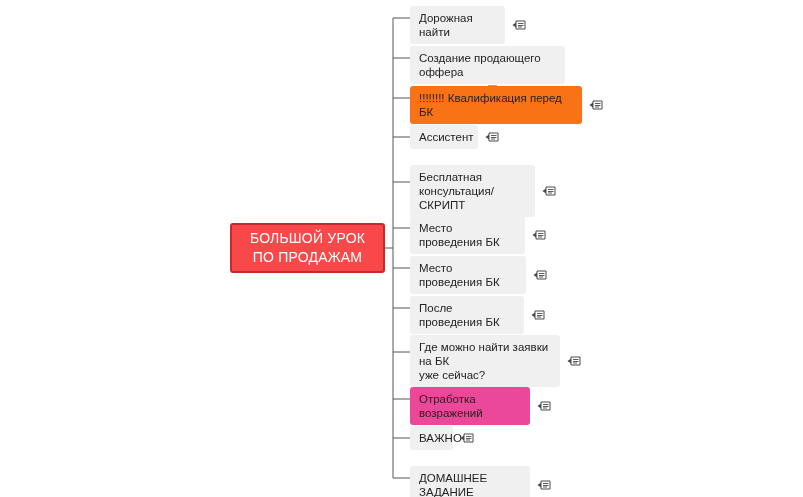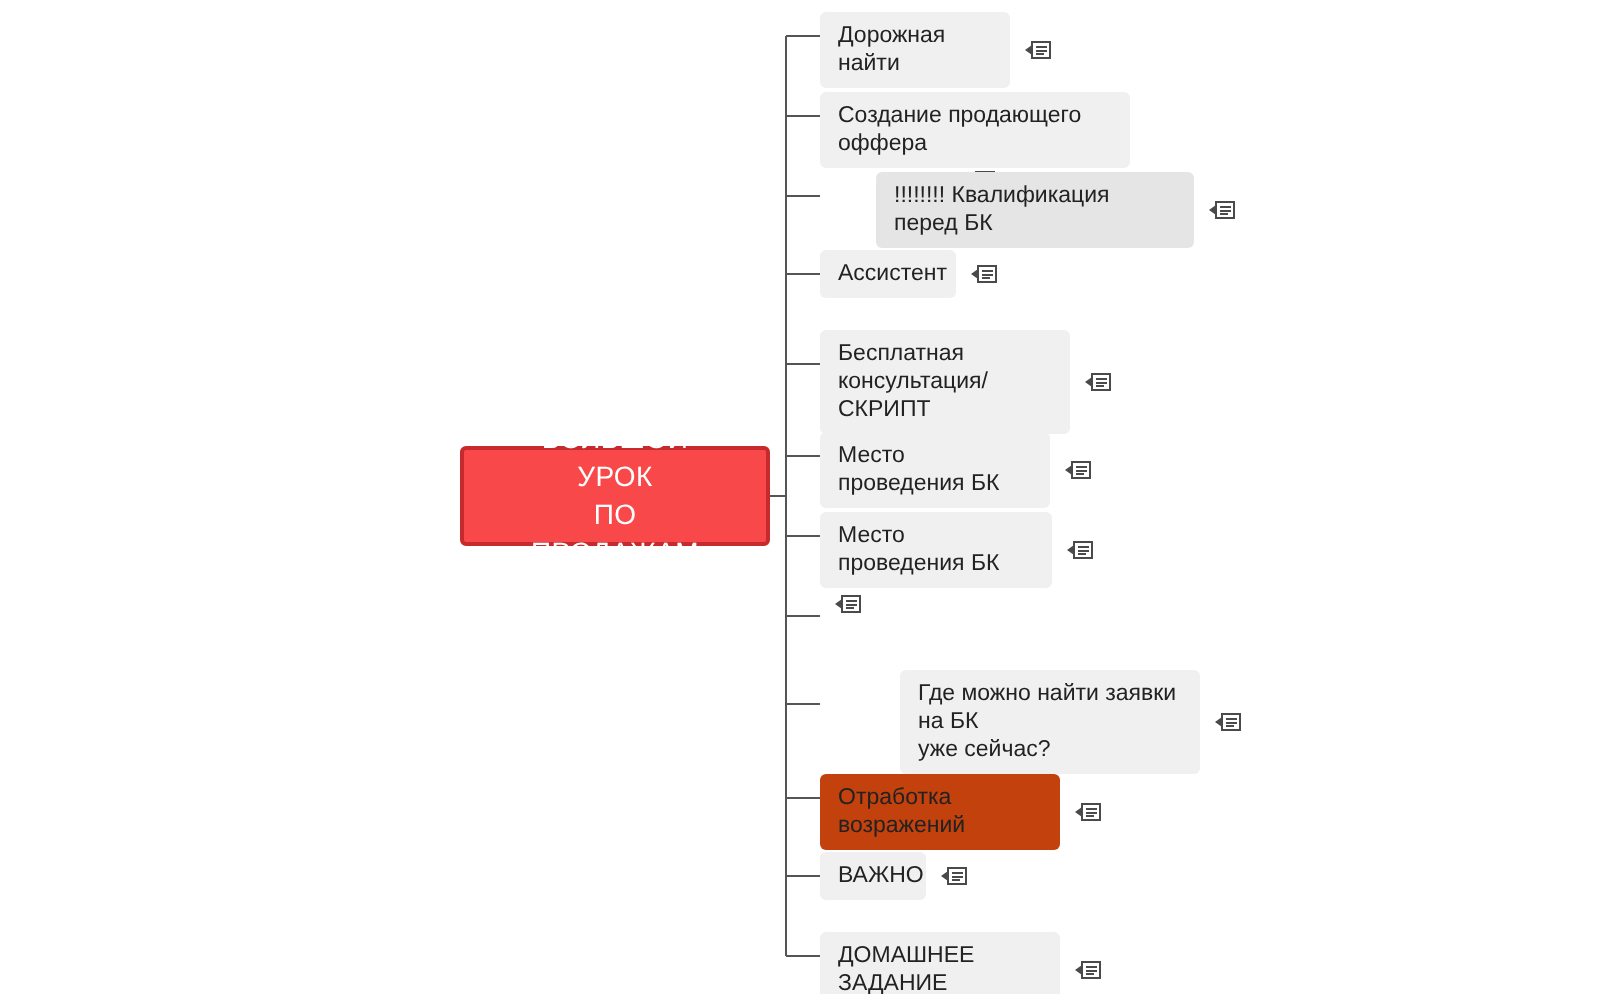--- a/index.html
+++ b/index.html
@@ -31,21 +31,21 @@
   }
   .root-node {
     position: absolute;
     background: #f9484a;
     color: #ffffff;
     border: 2px solid #c62a2c;
     border-radius: 3px;
     text-align: center;
     font-size: 14px;
     line-height: 19px;
-    padding: 9px 26px;
+    padding: 9px 7px;
     box-sizing: border-box;
     white-space: pre-line;
     letter-spacing: 0.2px;
   }
   .branch {
     position: absolute;
     display: flex;
     align-items: center;
   }
   .branch-label {
@@ -106,21 +106,21 @@
         <div class="branch-label" style="width: 155px; min-height: 24px; background: rgb(240, 240, 240); color: rgb(34, 34, 34);">Создание продающего оффера</div>
         <span class="note-icon">
           <svg width="14" height="12" viewBox="0 0 14 12">
             <path d="M4 2 L13 2 L13 10 L4 10 Z" fill="none" stroke="#4a4a4a" stroke-width="1"></path>
             <path d="M0.5 6 L4 3.5 L4 8.5 Z" fill="#4a4a4a"></path>
             <path d="M6 4.5 L11.5 4.5 M6 6.5 L11.5 6.5 M6 8 L10 8" stroke="#4a4a4a" stroke-width="0.9"></path>
           </svg>
         </span>
       </div>
       <div class="branch" style="left: 410px; top: 86px;">
-        <div class="branch-label" style="width: 159px; min-height: 24px; background: #e5e5e5; color: rgb(34, 34, 34); margin-left: 28px;">!!!!!!!! Квалификация перед БК</div>
+        <div class="branch-label" style="width: 172px; min-height: 24px; background: #f97316; color: rgb(34, 34, 34);">!!!!!!!! Квалификация перед БК</div>
         <span class="note-icon">
           <svg width="14" height="12" viewBox="0 0 14 12">
             <path d="M4 2 L13 2 L13 10 L4 10 Z" fill="none" stroke="#4a4a4a" stroke-width="1"></path>
             <path d="M0.5 6 L4 3.5 L4 8.5 Z" fill="#4a4a4a"></path>
             <path d="M6 4.5 L11.5 4.5 M6 6.5 L11.5 6.5 M6 8 L10 8" stroke="#4a4a4a" stroke-width="0.9"></path>
           </svg>
         </span>
       </div>
       <div class="branch" style="left: 410px; top: 125px;">
         <div class="branch-label" style="width: 68px; min-height: 24px; background: rgb(240, 240, 240); color: rgb(34, 34, 34);">Ассистент</div>
@@ -157,51 +157,52 @@
         <div class="branch-label" style="width: 116px; min-height: 24px; background: rgb(240, 240, 240); color: rgb(34, 34, 34);">Место проведения БК</div>
         <span class="note-icon">
           <svg width="14" height="12" viewBox="0 0 14 12">
             <path d="M4 2 L13 2 L13 10 L4 10 Z" fill="none" stroke="#4a4a4a" stroke-width="1"></path>
             <path d="M0.5 6 L4 3.5 L4 8.5 Z" fill="#4a4a4a"></path>
             <path d="M6 4.5 L11.5 4.5 M6 6.5 L11.5 6.5 M6 8 L10 8" stroke="#4a4a4a" stroke-width="0.9"></path>
           </svg>
         </span>
       </div>
       <div class="branch" style="left: 410px; top: 296px;">
+        <div class="branch-label" style="width: 114px; min-height: 24px; background: rgb(240, 240, 240); color: rgb(34, 34, 34);">После проведения БК</div>
         <span class="note-icon">
           <svg width="14" height="12" viewBox="0 0 14 12">
             <path d="M4 2 L13 2 L13 10 L4 10 Z" fill="none" stroke="#4a4a4a" stroke-width="1"></path>
             <path d="M0.5 6 L4 3.5 L4 8.5 Z" fill="#4a4a4a"></path>
             <path d="M6 4.5 L11.5 4.5 M6 6.5 L11.5 6.5 M6 8 L10 8" stroke="#4a4a4a" stroke-width="0.9"></path>
           </svg>
         </span>
       </div>
       <div class="branch" style="left: 410px; top: 335px;">
-        <div class="branch-label" style="width: 150px; min-height: 34px; background: rgb(240, 240, 240); color: rgb(34, 34, 34); margin-left: 40px;">Где можно найти заявки на БК
+        <div class="branch-label" style="width: 150px; min-height: 34px; background: rgb(240, 240, 240); color: rgb(34, 34, 34);">Где можно найти заявки на БК
 уже сейчас?</div>
         <span class="note-icon">
           <svg width="14" height="12" viewBox="0 0 14 12">
             <path d="M4 2 L13 2 L13 10 L4 10 Z" fill="none" stroke="#4a4a4a" stroke-width="1"></path>
             <path d="M0.5 6 L4 3.5 L4 8.5 Z" fill="#4a4a4a"></path>
             <path d="M6 4.5 L11.5 4.5 M6 6.5 L11.5 6.5 M6 8 L10 8" stroke="#4a4a4a" stroke-width="0.9"></path>
           </svg>
         </span>
       </div>
       <div class="branch" style="left: 410px; top: 387px;">
-        <div class="branch-label" style="width: 120px; min-height: 24px; background: #c2410c; color: rgb(34, 34, 34);">Отработка возражений</div>
+        <div class="branch-label" style="width: 120px; min-height: 24px; background: #ec4899; color: rgb(34, 34, 34);">Отработка возражений</div>
         <span class="note-icon">
           <svg width="14" height="12" viewBox="0 0 14 12">
             <path d="M4 2 L13 2 L13 10 L4 10 Z" fill="none" stroke="#4a4a4a" stroke-width="1"></path>
             <path d="M0.5 6 L4 3.5 L4 8.5 Z" fill="#4a4a4a"></path>
             <path d="M6 4.5 L11.5 4.5 M6 6.5 L11.5 6.5 M6 8 L10 8" stroke="#4a4a4a" stroke-width="0.9"></path>
           </svg>
         </span>
       </div>
       <div class="branch" style="left: 410px; top: 426px;">
-        <div class="branch-label" style="width: 53px; min-height: 24px; background: rgb(240, 240, 240); color: rgb(34, 34, 34);">ВАЖНО</div>
+        <div class="branch-label" style="width: 43px; min-height: 24px; background: rgb(240, 240, 240); color: rgb(34, 34, 34);">ВАЖНО</div>
         <span class="note-icon">
           <svg width="14" height="12" viewBox="0 0 14 12">
             <path d="M4 2 L13 2 L13 10 L4 10 Z" fill="none" stroke="#4a4a4a" stroke-width="1"></path>
             <path d="M0.5 6 L4 3.5 L4 8.5 Z" fill="#4a4a4a"></path>
             <path d="M6 4.5 L11.5 4.5 M6 6.5 L11.5 6.5 M6 8 L10 8" stroke="#4a4a4a" stroke-width="0.9"></path>
           </svg>
         </span>
       </div>
       <div class="branch" style="left: 410px; top: 466px;">
         <div class="branch-label" style="width: 120px; min-height: 24px; background: rgb(240, 240, 240); color: rgb(34, 34, 34);">ДОМАШНЕЕ ЗАДАНИЕ</div>

